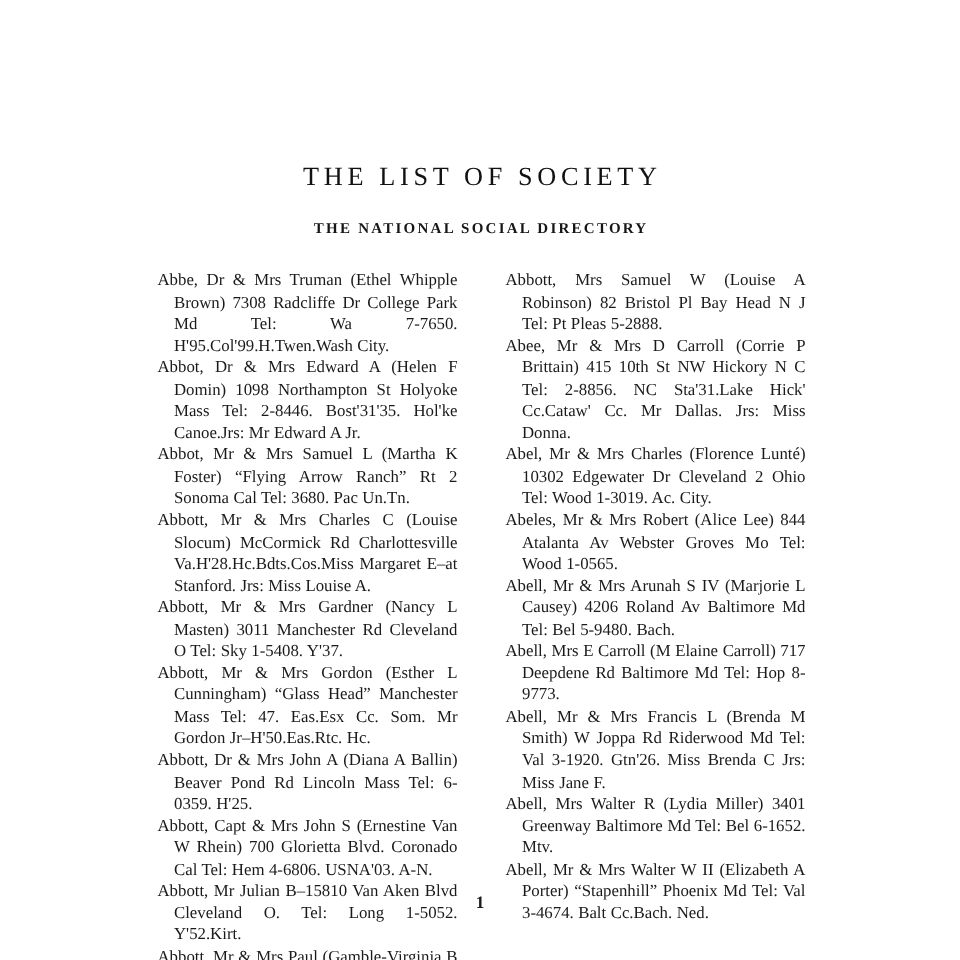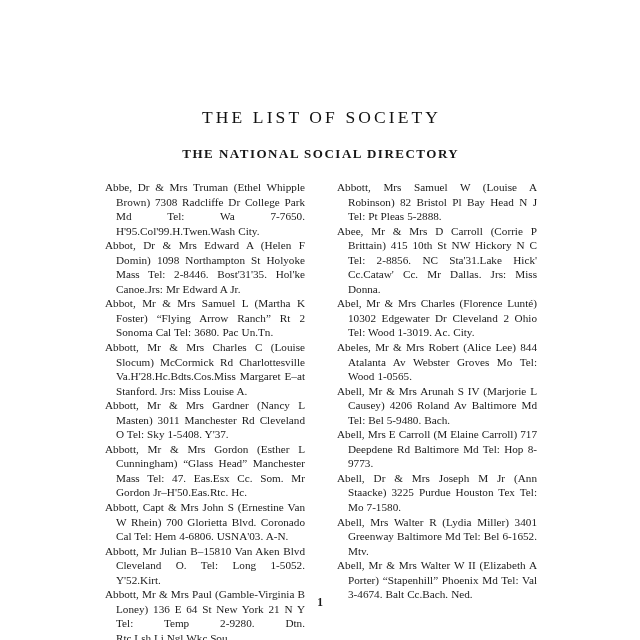--- a/index.html
+++ b/index.html
@@ -39,21 +39,21 @@
     letter-spacing: 3.1px;
     text-indent: 3.1px;
     font-weight: normal;
     color: #111111;
     white-space: nowrap;
     line-height: 1.1;
   }
 
   .title-sub {
     margin-top: 20px;
-    font-size: 13px;
+    font-size: 10px;
     letter-spacing: 1.5px;
     text-indent: 1.5px;
     font-weight: bold;
     color: #161616;
     white-space: nowrap;
     line-height: 1.1;
     font-family: Liberation Serif, serif;
   }
 
   .columns {
@@ -107,32 +107,33 @@
   </div>
 
   <div class="columns">
     <div class="column" id="col-left">
         <p class="entry">Abbe, Dr &amp; Mrs Truman (Ethel Whipple Brown) 7308 Radcliffe Dr College Park Md Tel: Wa 7-7650. H'95.Col'99.H.Twen.Wash City.</p>
         <p class="entry">Abbot, Dr &amp; Mrs Edward A (Helen F Domin) 1098 Northampton St Holyoke Mass Tel: 2-8446. Bost'31'35. Hol'ke Canoe.Jrs: Mr Edward A Jr.</p>
         <p class="entry">Abbot, Mr &amp; Mrs Samuel L (Martha K Foster) “Flying Arrow Ranch” Rt 2 Sonoma Cal Tel: 3680. Pac Un.Tn.</p>
         <p class="entry">Abbott, Mr &amp; Mrs Charles C (Louise Slocum) McCormick Rd Charlottesville Va.H'28.Hc.Bdts.Cos.Miss Margaret E–at Stanford. Jrs: Miss Louise A.</p>
         <p class="entry">Abbott, Mr &amp; Mrs Gardner (Nancy L Masten) 3011 Manchester Rd Cleveland O Tel: Sky 1-5408. Y'37.</p>
         <p class="entry">Abbott, Mr &amp; Mrs Gordon (Esther L Cunningham) “Glass Head” Manchester Mass Tel: 47. Eas.Esx Cc. Som. Mr Gordon Jr–H'50.Eas.Rtc. Hc.</p>
+        <p class="entry">Abbott, Dr &amp; Mrs John A (Diana A Ballin) Beaver Pond Rd Lincoln Mass Tel: 6-0359. H'25.</p>
         <p class="entry">Abbott, Capt &amp; Mrs John S (Ernestine Van W Rhein) 700 Glorietta Blvd. Coronado Cal Tel: Hem 4-6806. USNA'03. A-N.</p>
         <p class="entry">Abbott, Mr Julian B–15810 Van Aken Blvd Cleveland O. Tel: Long 1-5052. Y'52.Kirt.</p>
         <p class="entry">Abbott, Mr &amp; Mrs Paul (Gamble-Virginia B Loney) 136 E 64 St New York 21 N Y Tel: Temp 2-9280. Dtn. Rtc.Lsh.Li.Ngl.Wkc.Sou.</p>
       </div>
     <div class="column" id="col-right">
         <p class="entry">Abbott, Mrs Samuel W (Louise A Robinson) 82 Bristol Pl Bay Head N J Tel: Pt Pleas 5-2888.</p>
         <p class="entry">Abee, Mr &amp; Mrs D Carroll (Corrie P Brittain) 415 10th St NW Hickory N C Tel: 2-8856. NC Sta'31.Lake Hick' Cc.Cataw' Cc. Mr Dallas. Jrs: Miss Donna.</p>
         <p class="entry">Abel, Mr &amp; Mrs Charles (Florence Lunté) 10302 Edgewater Dr Cleveland 2 Ohio Tel: Wood 1-3019. Ac. City.</p>
         <p class="entry">Abeles, Mr &amp; Mrs Robert (Alice Lee) 844 Atalanta Av Webster Groves Mo Tel: Wood 1-0565.</p>
         <p class="entry">Abell, Mr &amp; Mrs Arunah S IV (Marjorie L Causey) 4206 Roland Av Baltimore Md Tel: Bel 5-9480. Bach.</p>
         <p class="entry">Abell, Mrs E Carroll (M Elaine Carroll) 717 Deepdene Rd Baltimore Md Tel: Hop 8-9773.</p>
-        <p class="entry">Abell, Dr &amp; Mrs Joseph M Jr (Ann Staacke) 3225 Purdue Houston Tex Tel: Mo 7-1580.</p>
+        <p class="entry">Abell, Mr &amp; Mrs Francis L (Brenda M Smith) W Joppa Rd Riderwood Md Tel: Val 3-1920. Gtn'26. Miss Brenda C Jrs: Miss Jane F.</p>
         <p class="entry">Abell, Mrs Walter R (Lydia Miller) 3401 Greenway Baltimore Md Tel: Bel 6-1652. Mtv.</p>
         <p class="entry">Abell, Mr &amp; Mrs Walter W II (Elizabeth A Porter) “Stapenhill” Phoenix Md Tel: Val 3-4674. Balt Cc.Bach. Ned.</p>
       </div>
   </div>
 
   <div class="page-number">1</div>
 
 </div>
 
 </body></html>

